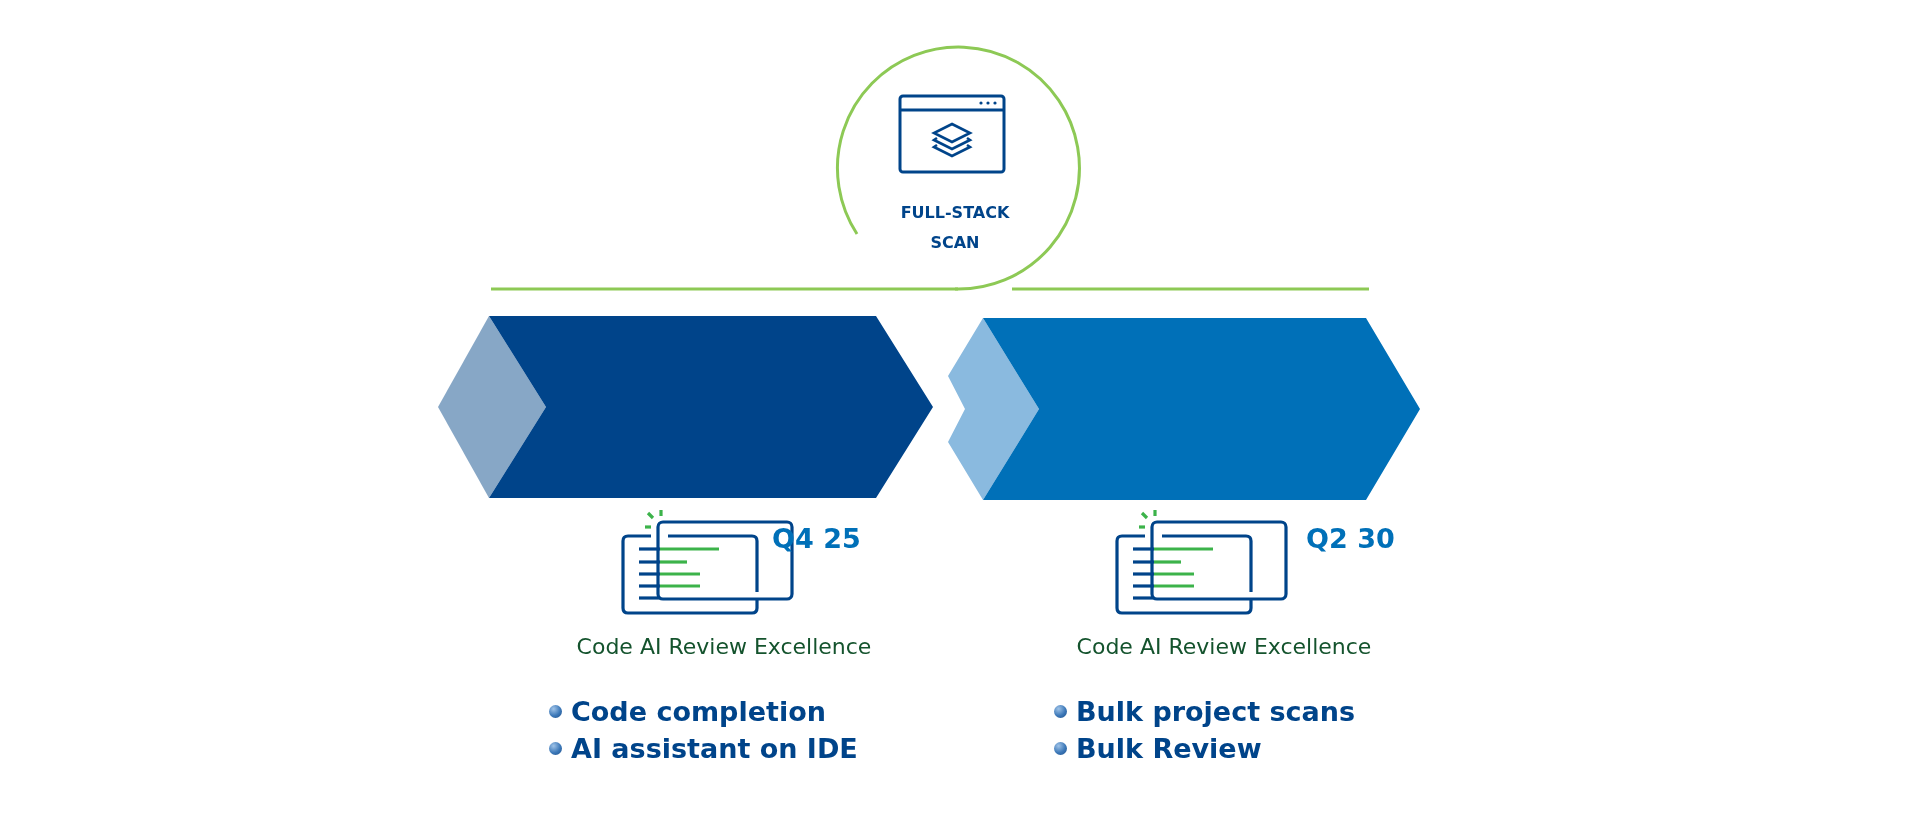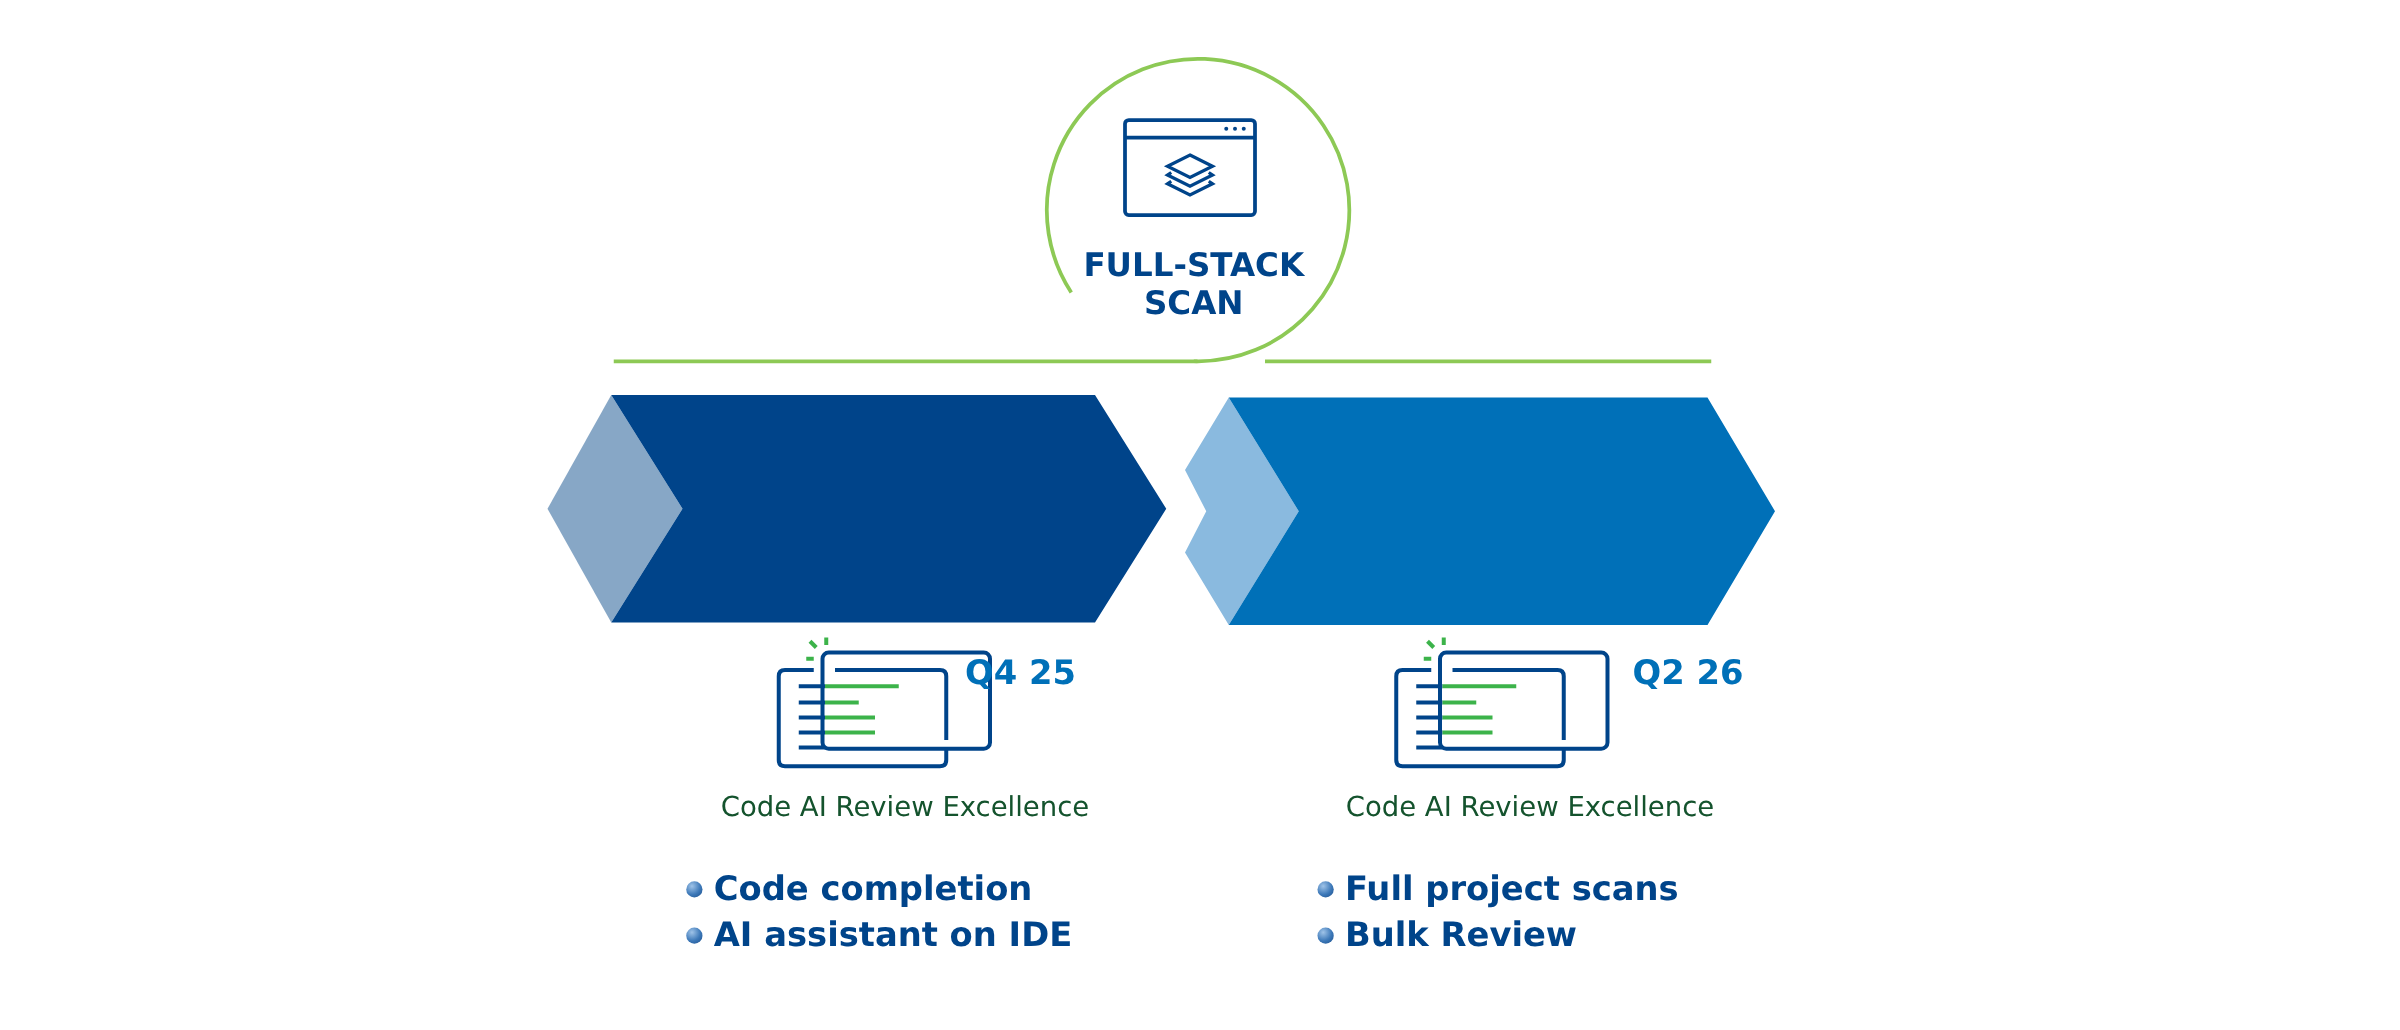--- a/index.html
+++ b/index.html
@@ -1,18 +1,18 @@
 <!DOCTYPE html>
 <html><head>
 <meta charset="utf-8">
 <style>
   html, body { margin: 0; padding: 0; background: #ffffff; }
   body { width: 1920px; height: 824px; position: relative; overflow: hidden; font-family: "DejaVu Sans", sans-serif; }
   svg.canvas { position: absolute; left: 0; top: 0; }
-  .title-text { position: absolute; left: 855px; width: 200px; text-align: center; color: #00448A; font-weight: bold; font-size: 26px; line-height: 30px; letter-spacing: 0px; }
+  .title-text { position: absolute; left: 855px; width: 200px; text-align: center; color: #00448A; font-weight: bold; font-size: 16px; line-height: 30px; letter-spacing: 0px; }
   .quarter { position: absolute; color: #0070B8; font-weight: bold; font-size: 27px; }
   .caption { position: absolute; color: #14532d; font-size: 22px; width: 300px; text-align: center; }
   .bullets { position: absolute; margin: 0; padding: 0; list-style: none; }
   .bullets li { position: relative; color: #00448A; font-weight: bold; font-size: 27px; line-height: 37px; padding-left: 22px; white-space: nowrap; }
   .bullet-dot { position: absolute; left: 0; top: 12px; width: 13px; height: 13px; border-radius: 50%; background: radial-gradient(circle at 35% 30%, #9FC3E8 0%, #3C78B8 55%, #1C4E8A 100%); }
 </style>
 </head>
 <body>
 
 <svg class="canvas" width="1920" height="824" viewBox="0 0 1920 824">
@@ -94,18 +94,18 @@
   <div>SCAN</div>
 </div>
 
 <div class="quarter" style="left:772px; top:523px;">Q4 25</div>
 <div class="caption" style="left:574px; top:634px;">Code AI Review Excellence</div>
 <ul class="bullets" style="left:549px; top:693px;">
   <li><span class="bullet-dot"></span><span>Code completion</span></li>
   <li><span class="bullet-dot"></span><span>AI assistant on IDE</span></li>
 </ul>
 
-<div class="quarter" style="left:1306px; top:523px;">Q2 26</div>
+<div class="quarter" style="left:1306px; top:523px;">Q2 30</div>
 <div class="caption" style="left:1074px; top:634px;">Code AI Review Excellence</div>
 <ul class="bullets" style="left:1054px; top:693px;">
-  <li><span class="bullet-dot"></span><span>Full project scans</span></li>
+  <li><span class="bullet-dot"></span><span>Bulk project scans</span></li>
   <li><span class="bullet-dot"></span><span>Bulk Review</span></li>
 </ul>
 
 </body></html>

